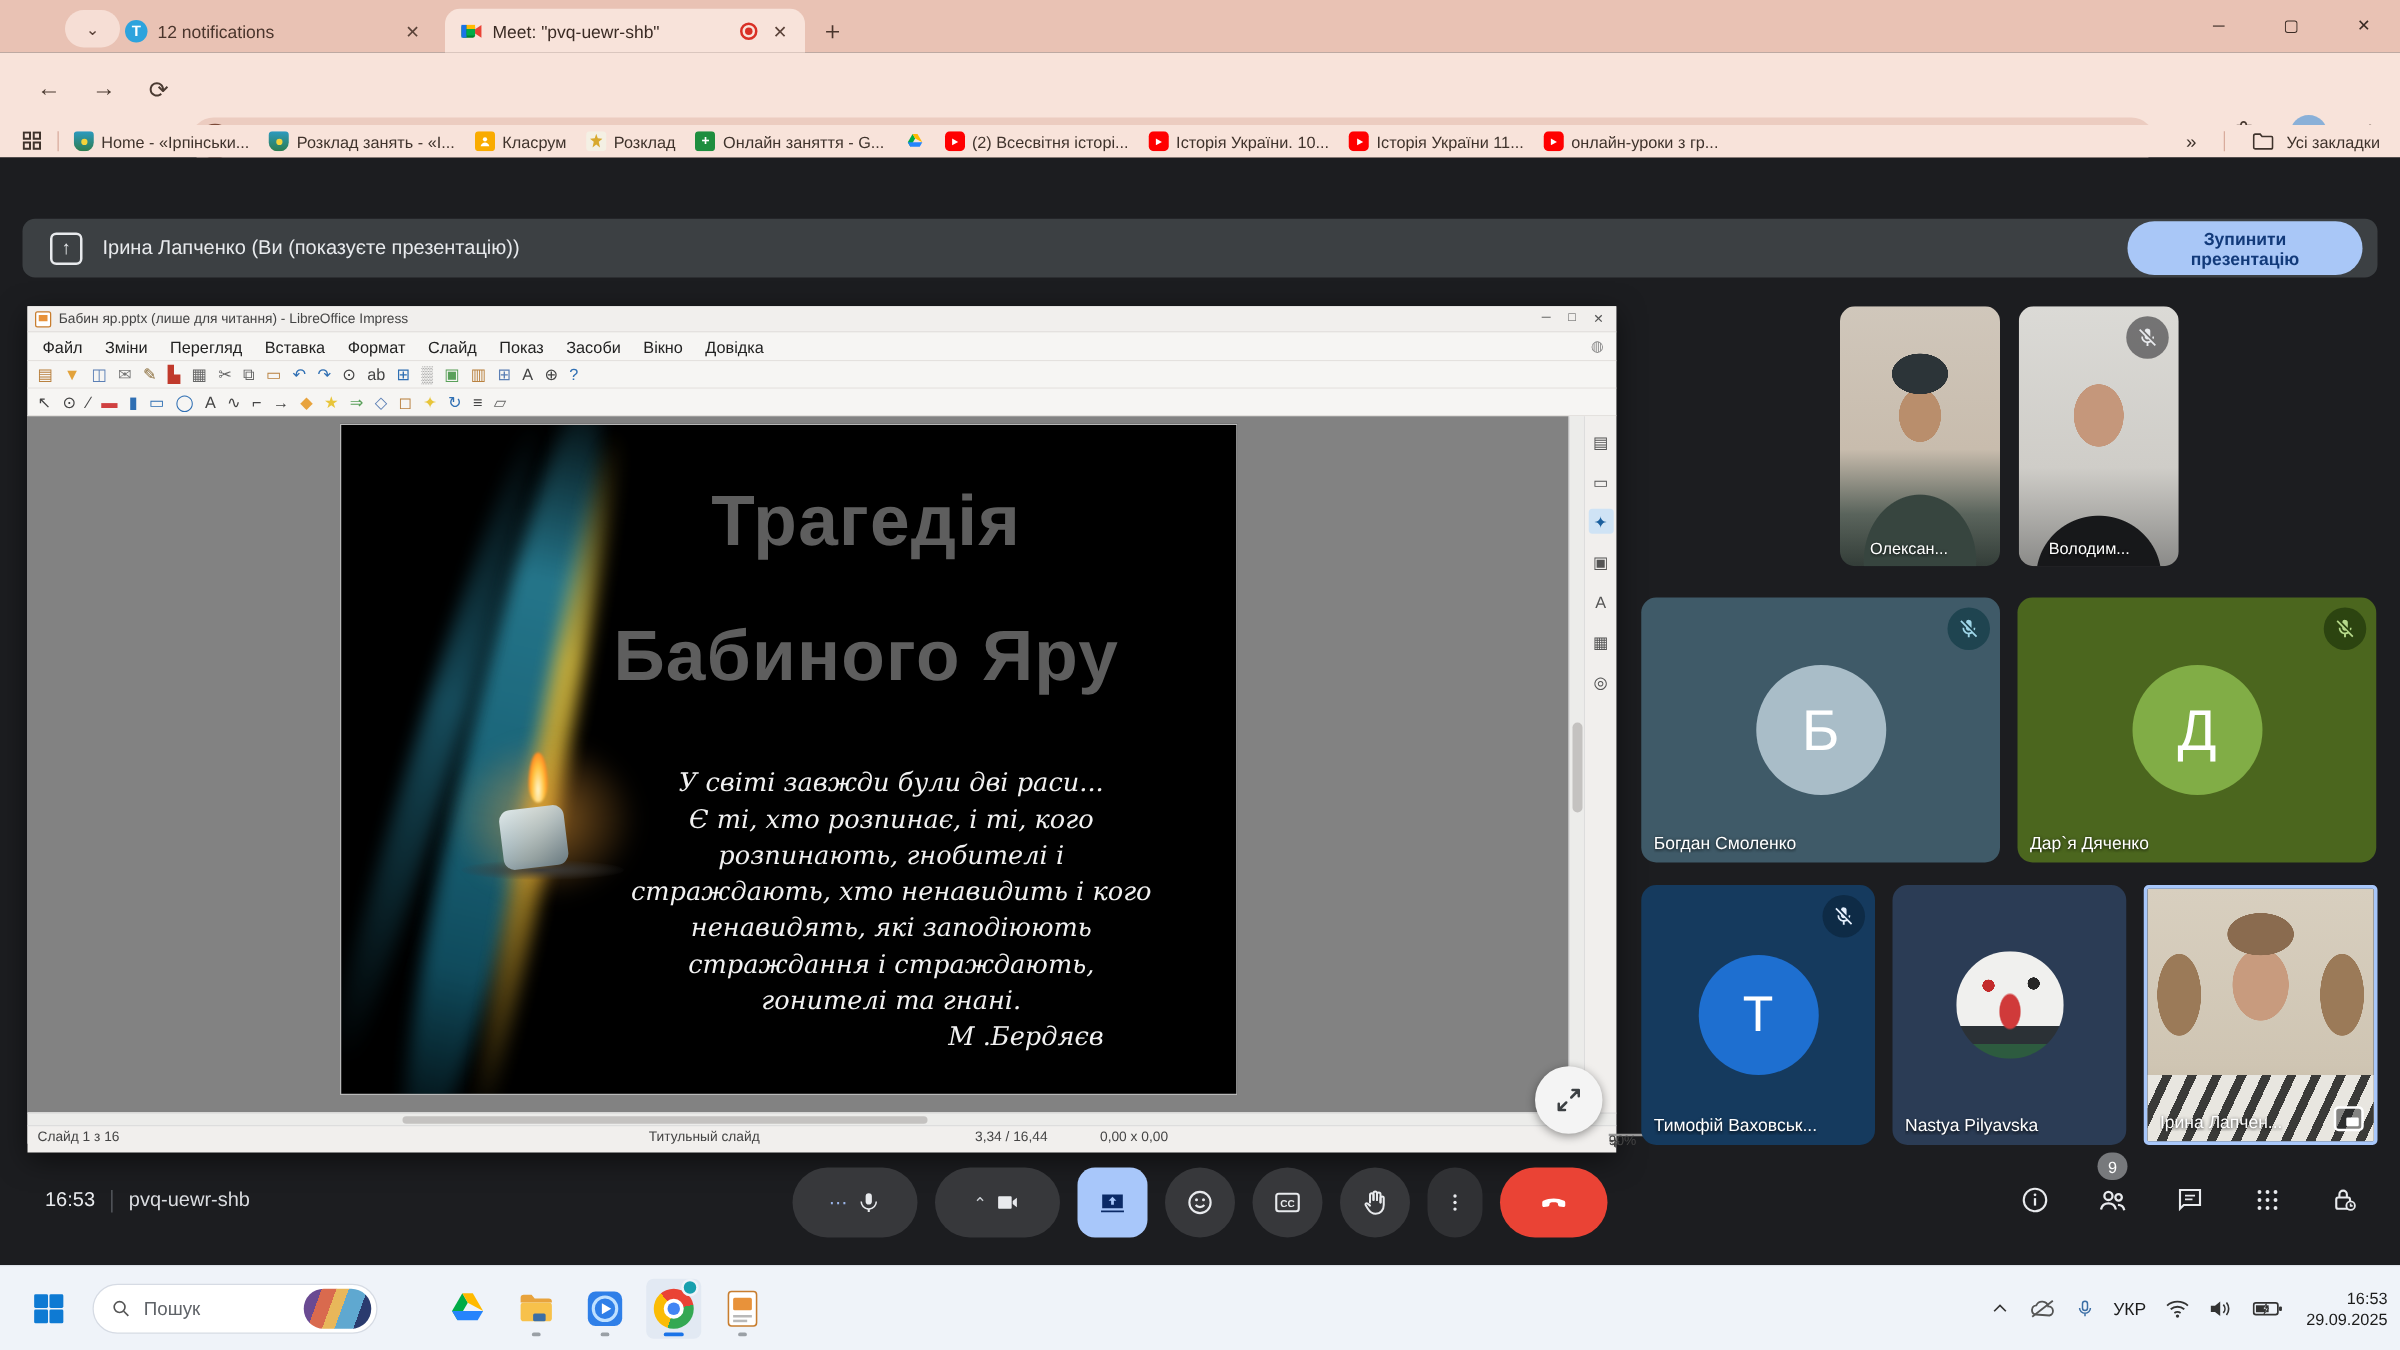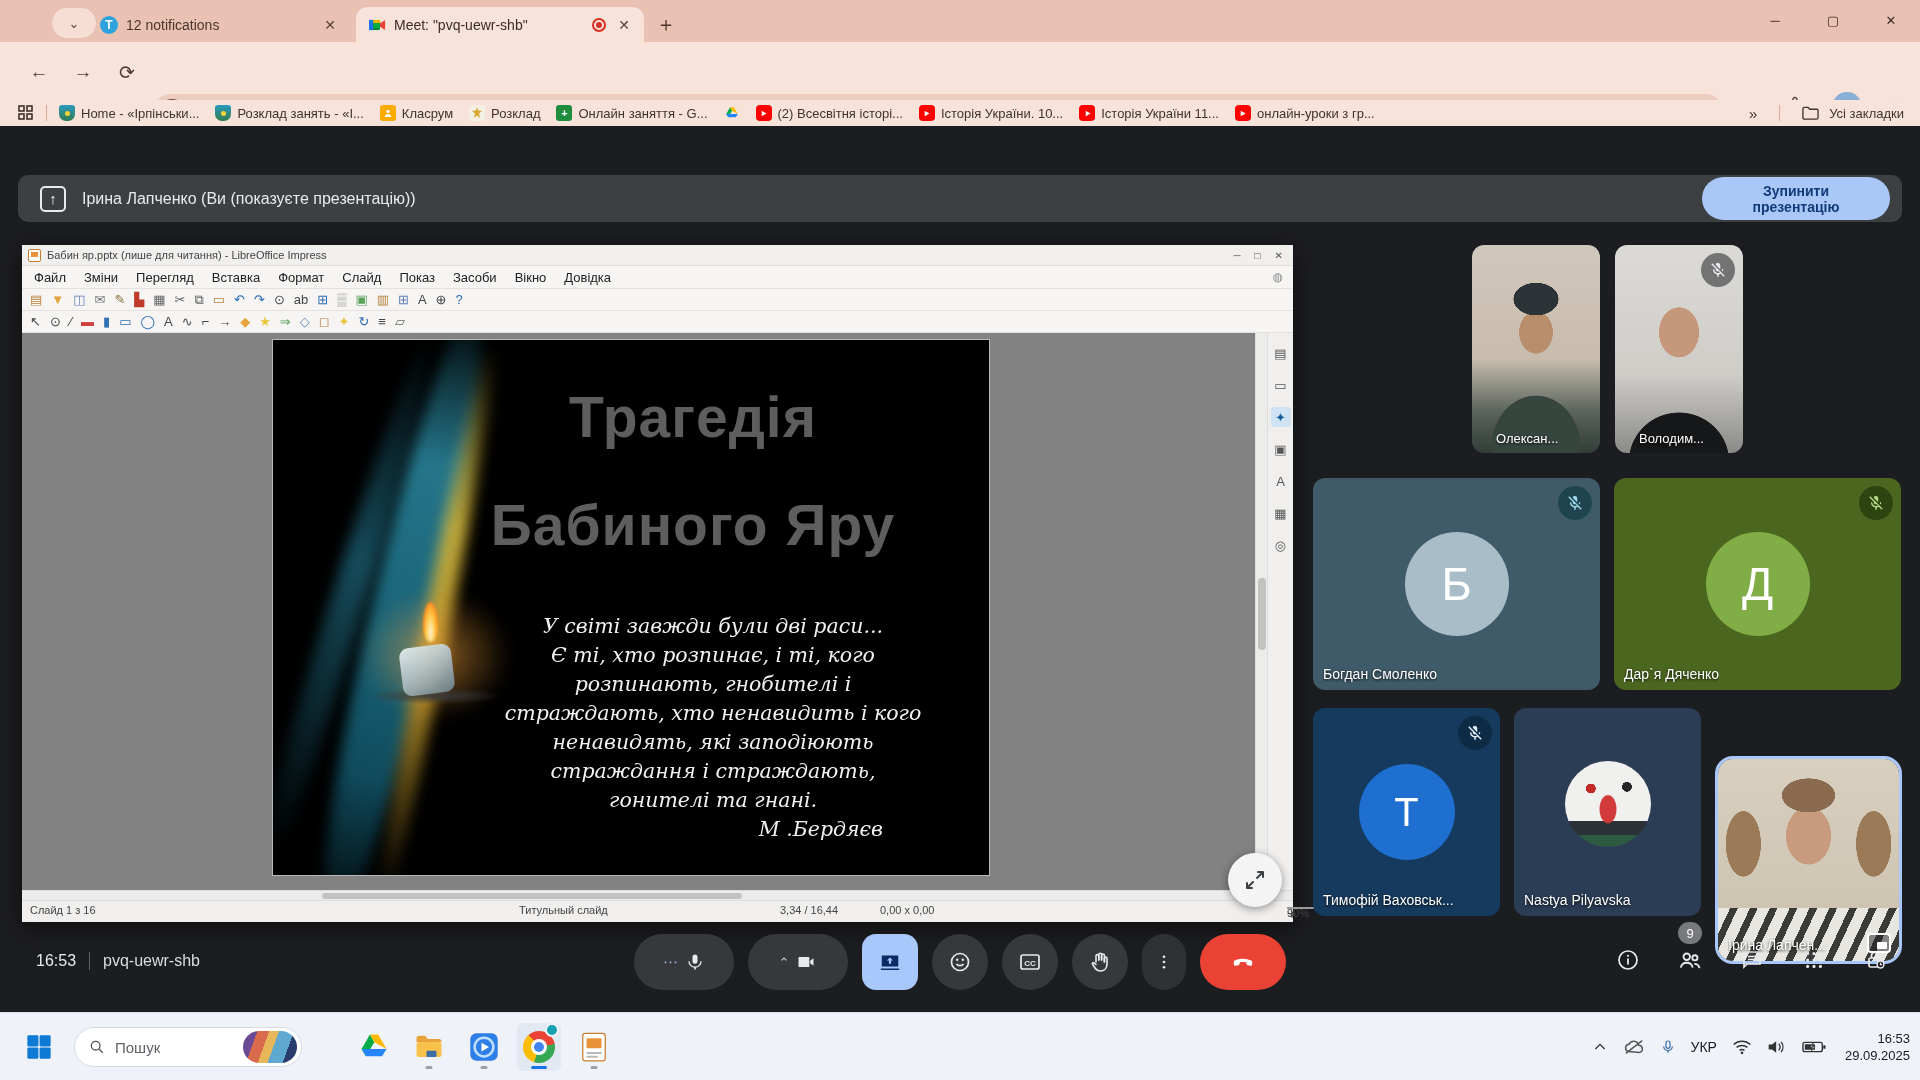--- a/index.html
+++ b/index.html
@@ -126,21 +126,21 @@
   
   #tiles { position:absolute; left:1313px; top:119px; width:589px; }
   .trow { display:flex; }
   .trow.r1 { justify-content:center; gap:15px; }
   .trow.r2 { gap:14px; margin-top:25px; }
   .trow.r3 { gap:14px; margin-top:18px; }
   .tile { position:relative; border-radius:12px; overflow:hidden; background:#3c4043; }
   .r1 .tile { width:128px; height:208px; }
   .r2 .tile { width:287px; height:212px; }
   .r3 .tile { width:187px; height:208px; }
-  .tile.self { border:3px solid #a8c7fa; border-radius:18px;margin-top:48px; }
+  .tile.self { border:3px solid #a8c7fa; border-radius:4px; }
   .tname { position:absolute; left:10px; bottom:8px; max-width:86%; overflow:hidden; text-overflow:ellipsis;
            white-space:nowrap; color:#fff; font-size:14px; text-shadow:0 1px 3px rgba(0,0,0,.9); }
   .r1 .tname { font-size:13px; left:24px; bottom:7px; }
   .mutebadge { position:absolute; top:8px; right:8px; width:34px; height:34px; border-radius:50%;
                display:flex; align-items:center; justify-content:center; }
   .init-avatar { position:absolute; left:50%; top:50%; transform:translate(-50%,-50%); border-radius:50%;
                  display:flex; align-items:center; justify-content:center; color:#fff; font-weight:400; }
   .r2 .init-avatar { width:104px; height:104px; font-size:46px; }
   .r3 .init-avatar { width:96px; height:96px; font-size:40px; }
   .photo-avatar { position:absolute; left:50%; top:46%; transform:translate(-50%,-50%); width:86px; height:86px; border-radius:50%;

